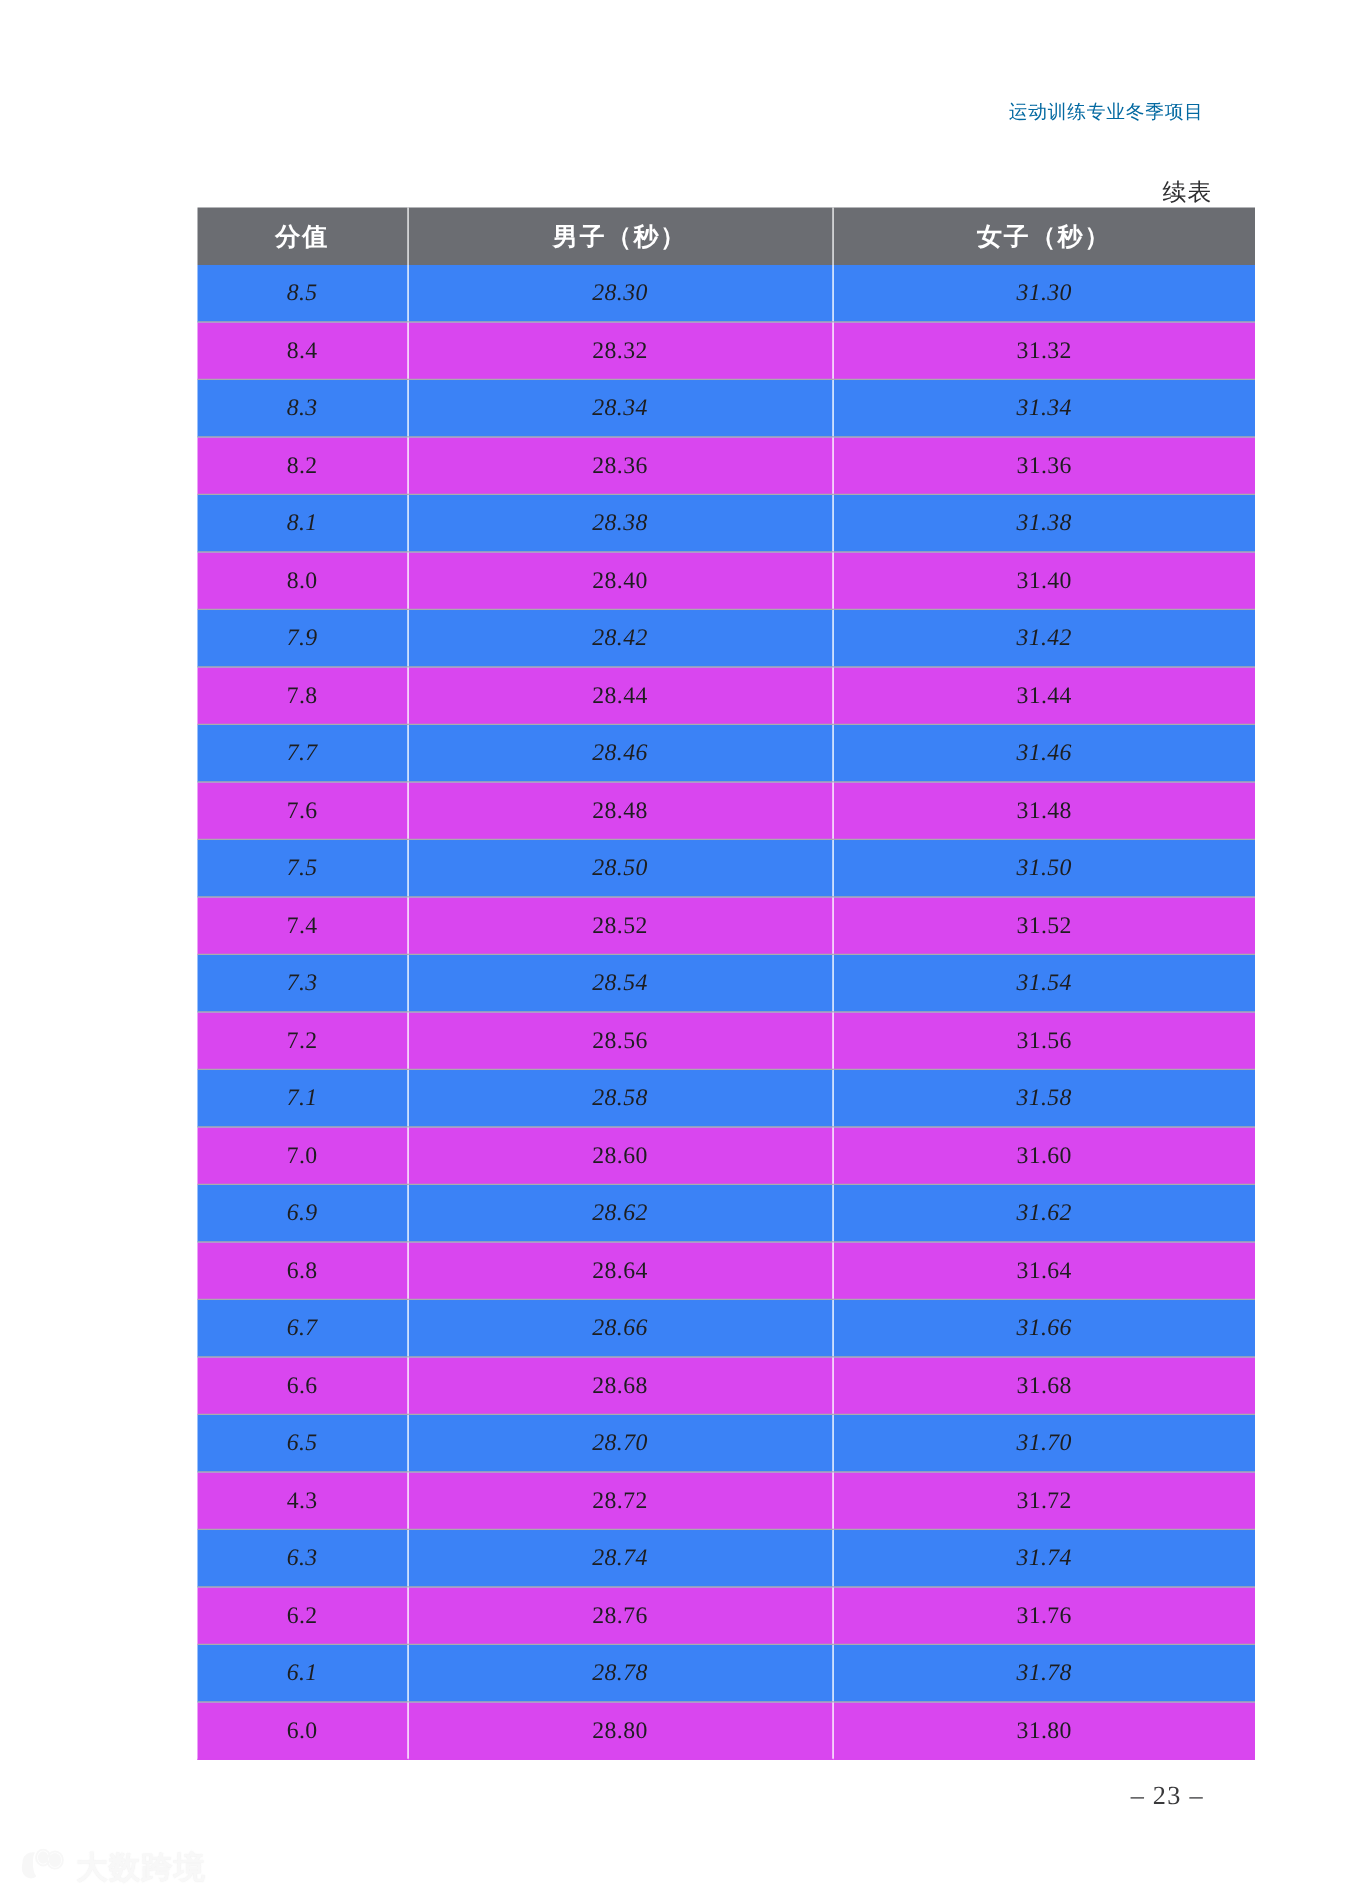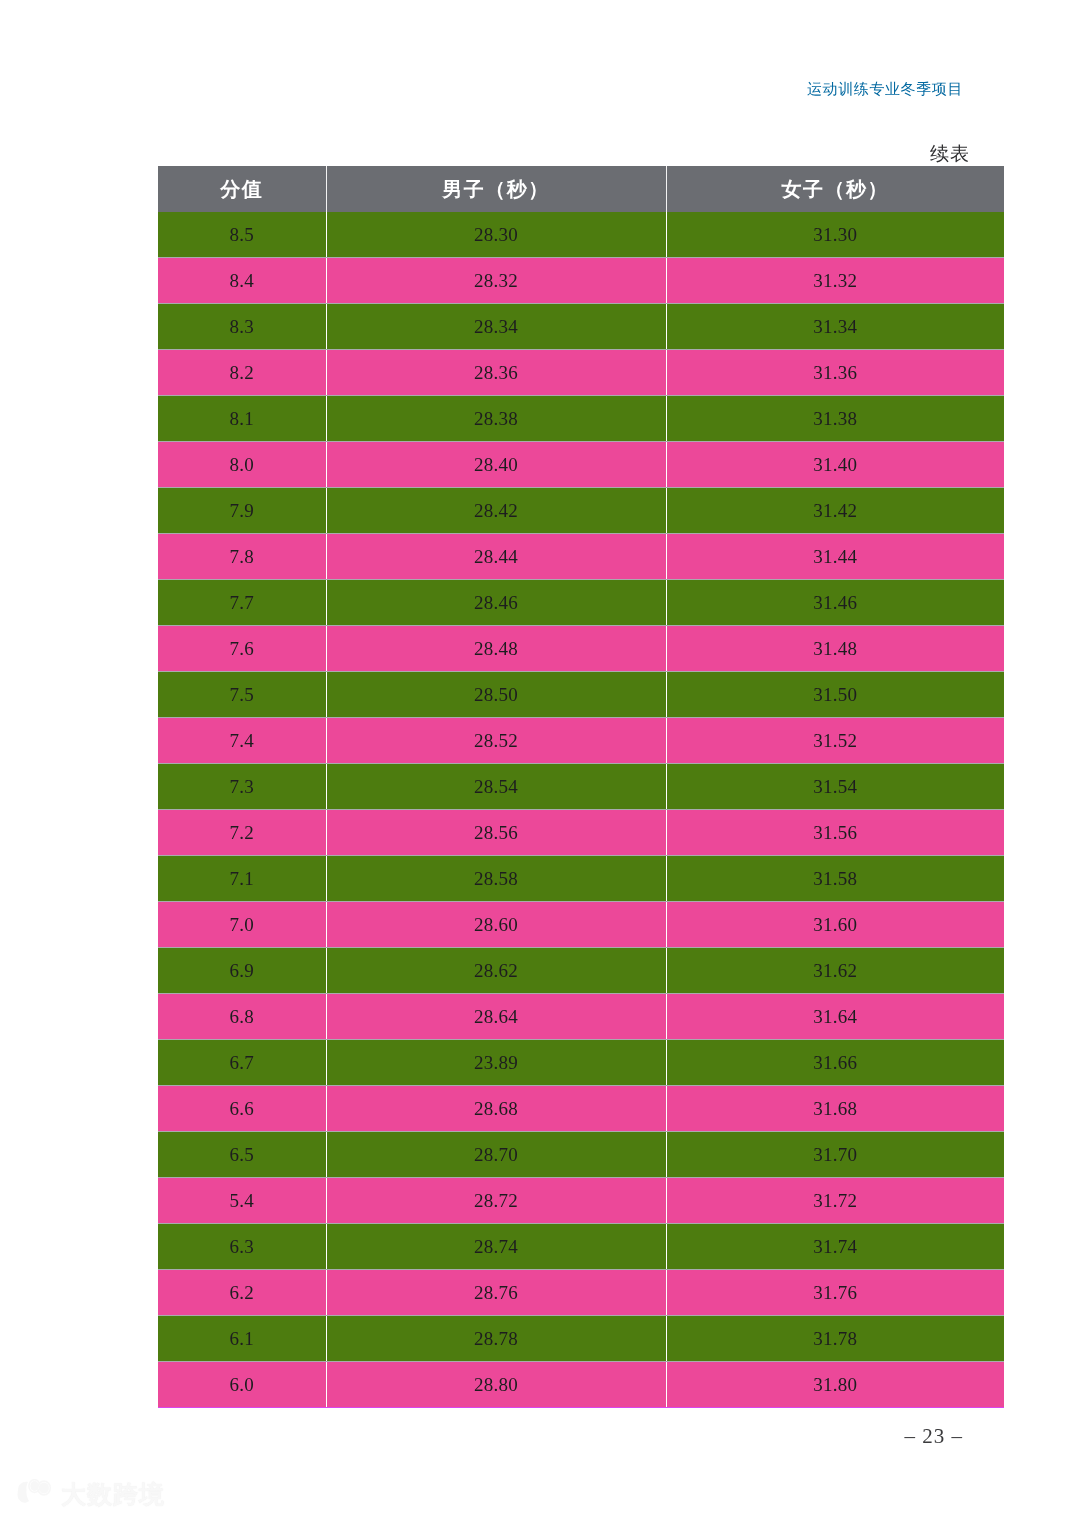--- a/index.html
+++ b/index.html
@@ -82,22 +82,22 @@
     text-align: center;
     vertical-align: middle;
     border-right: 1px solid #ffffff;
     border-bottom: 1px solid #a9abae;
     padding: 0;
     color: #1d1d1f;
     letter-spacing: 0.3px;
   }
   table.score-table tbody td:last-child { border-right: none; }
 
-  table.score-table tbody tr.row-odd td  { background: #4d7c0f; }
-  table.score-table tbody tr.row-even td { background: #ec4899; }
+  table.score-table tbody tr.row-odd td  { background: #3b82f6; font-style: italic; }
+  table.score-table tbody tr.row-even td { background: #d946ef; }
 
   table.score-table tbody tr:last-child td { border-bottom: 1px solid #d946ef; }
 
   
   .folio {
     position: absolute;
     bottom: 68px;
     right: 117px;
     font-size: 21px;
     color: #3a3a3c;
@@ -239,35 +239,35 @@
             <td>28.62</td>
             <td>31.62</td>
           </tr>
           <tr class="row-even">
             <td>6.8</td>
             <td>28.64</td>
             <td>31.64</td>
           </tr>
           <tr class="row-odd">
             <td>6.7</td>
-            <td>23.89</td>
+            <td>28.66</td>
             <td>31.66</td>
           </tr>
           <tr class="row-even">
             <td>6.6</td>
             <td>28.68</td>
             <td>31.68</td>
           </tr>
           <tr class="row-odd">
             <td>6.5</td>
             <td>28.70</td>
             <td>31.70</td>
           </tr>
           <tr class="row-even">
-            <td>5.4</td>
+            <td>4.3</td>
             <td>28.72</td>
             <td>31.72</td>
           </tr>
           <tr class="row-odd">
             <td>6.3</td>
             <td>28.74</td>
             <td>31.74</td>
           </tr>
           <tr class="row-even">
             <td>6.2</td>

